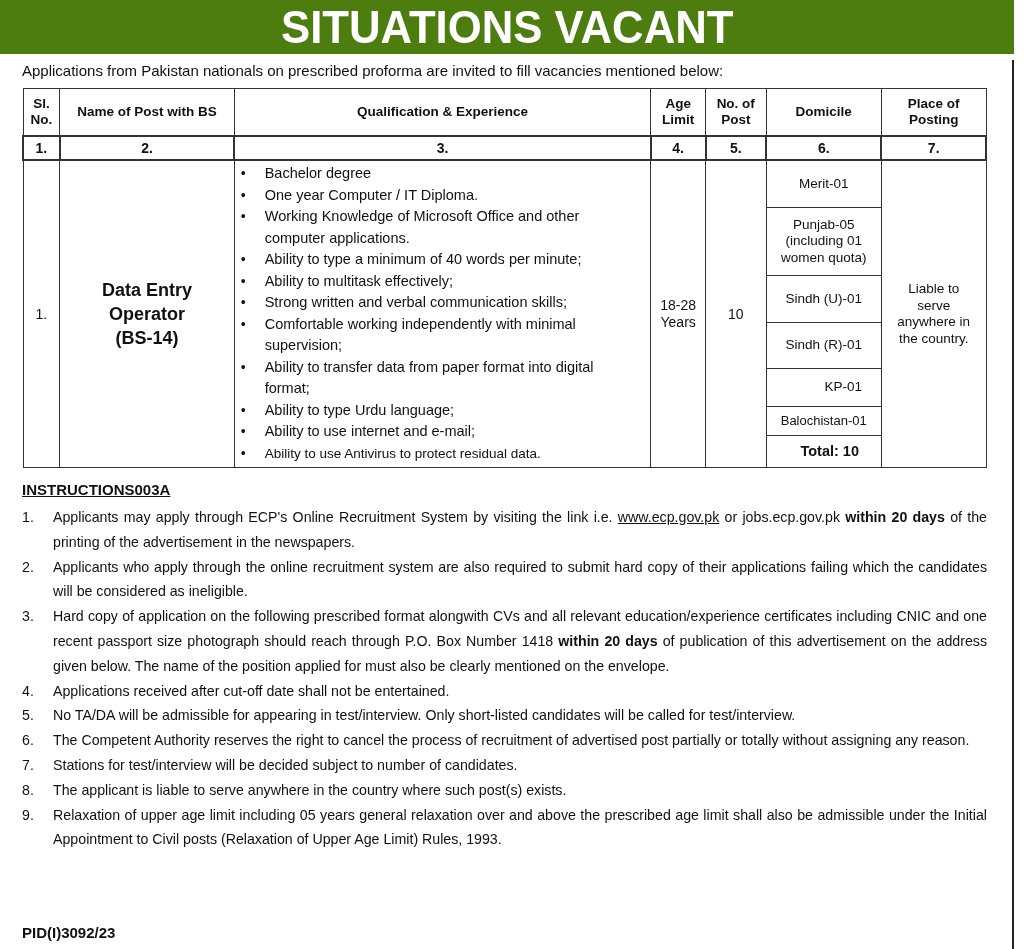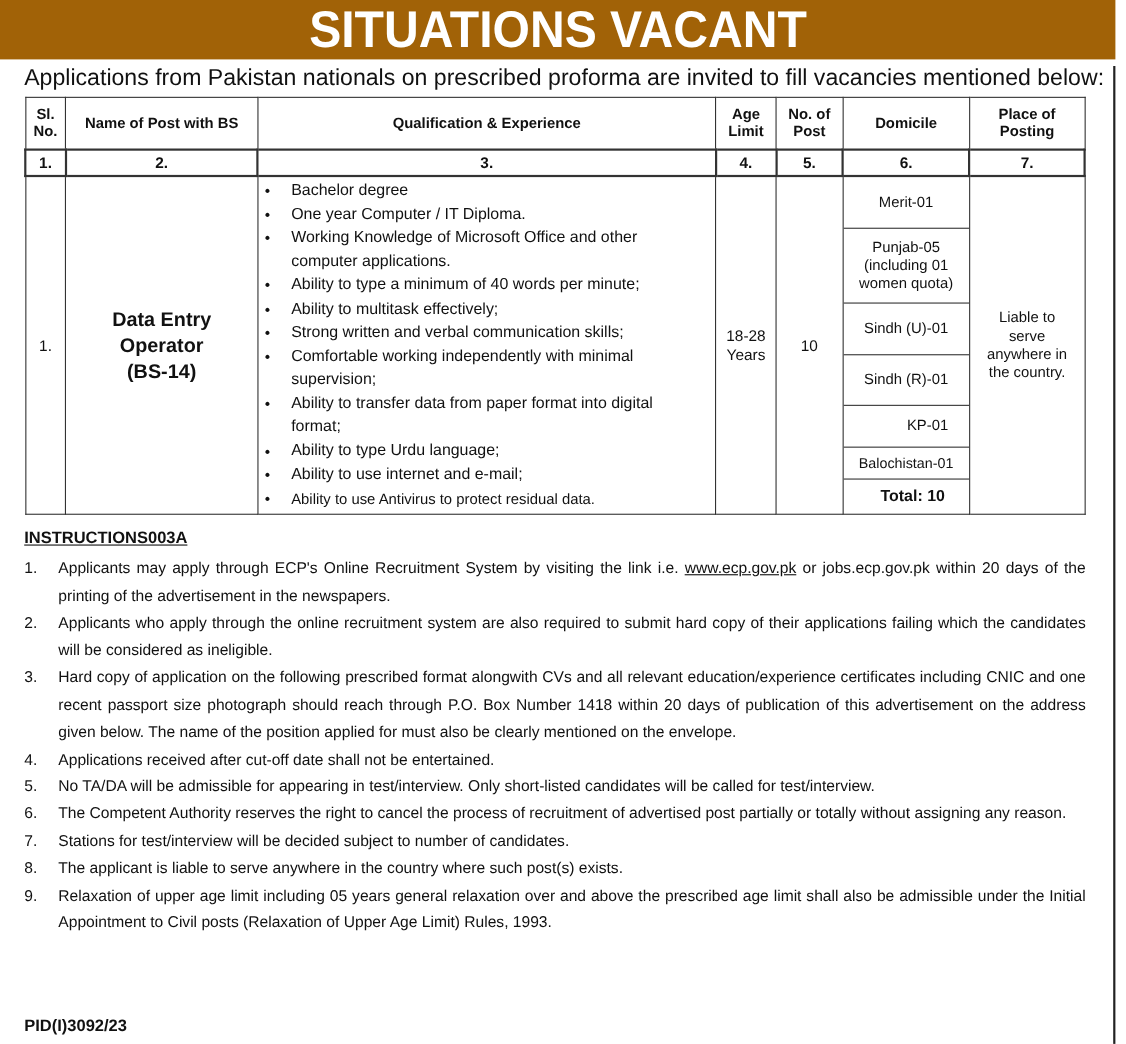--- a/index.html
+++ b/index.html
@@ -5,28 +5,28 @@
   html, body { margin: 0; padding: 0; background: #ffffff; }
   body {
     width: 1024px; height: 949px; position: relative; overflow: hidden;
     font-family: "Liberation Sans", sans-serif; color: #111;
   }
   .frame-right {
     position: absolute; left: 1012px; top: 60px; width: 2px; height: 889px; background: #222;
   }
   .banner {
     position: absolute; left: 0; top: 0; width: 1014px; height: 54px;
-    background: #a16207; color: #fff; text-align: center;
+    background: #4d7c0f; color: #fff; text-align: center;
   }
   .banner-title {
     display: inline-block; font-weight: bold; font-size: 47px; line-height: 54px;
     letter-spacing: 0px; transform: scaleX(0.93); transform-origin: center;
   }
   .intro {
-    position: absolute; left: 22px; top: 62px; font-size: 21px; line-height: 18px;
+    position: absolute; left: 22px; top: 62px; font-size: 15px; line-height: 18px;
   }
   table.vac {
     position: absolute; left: 22px; top: 88px; width: 965px;
     border-collapse: collapse; font-size: 14px;
   }
   table.vac td, table.vac th {
     border: 1.5px solid #333; padding: 0; vertical-align: middle; text-align: center;
   }
   table.vac th { font-weight: bold; font-size: 13.5px; line-height: 16px; height: 46px; }
   table.vac tr.nums td { font-weight: bold; font-size: 14px; height: 22px; border-width: 2px; }
@@ -59,21 +59,21 @@
   .instr-head {
     position: absolute; left: 22px; top: 481px; font-weight: bold; font-size: 15px;
     text-decoration: underline;
   }
   .instr {
     position: absolute; left: 22px; top: 505px; width: 965px; font-size: 14.2px; line-height: 24.8px;
   }
   .instr-item { display: flex; }
   .instr-num { width: 31px; flex: none; }
   .instr-text { flex: 1; text-align: justify; }
-  .instr-text b { font-weight: normal; }
+  .instr-text b { font-weight: bold; }
   .instr-text u { text-decoration: underline; }
   .signature {
     position: absolute; right: 40px; top: 872px; text-align: center;
     font-weight: bold; font-size: 19.5px; line-height: 23px;
   }
   .pid {
     position: absolute; left: 22px; top: 924px; font-weight: bold; font-size: 15px;
   }
 </style>
 </head>

